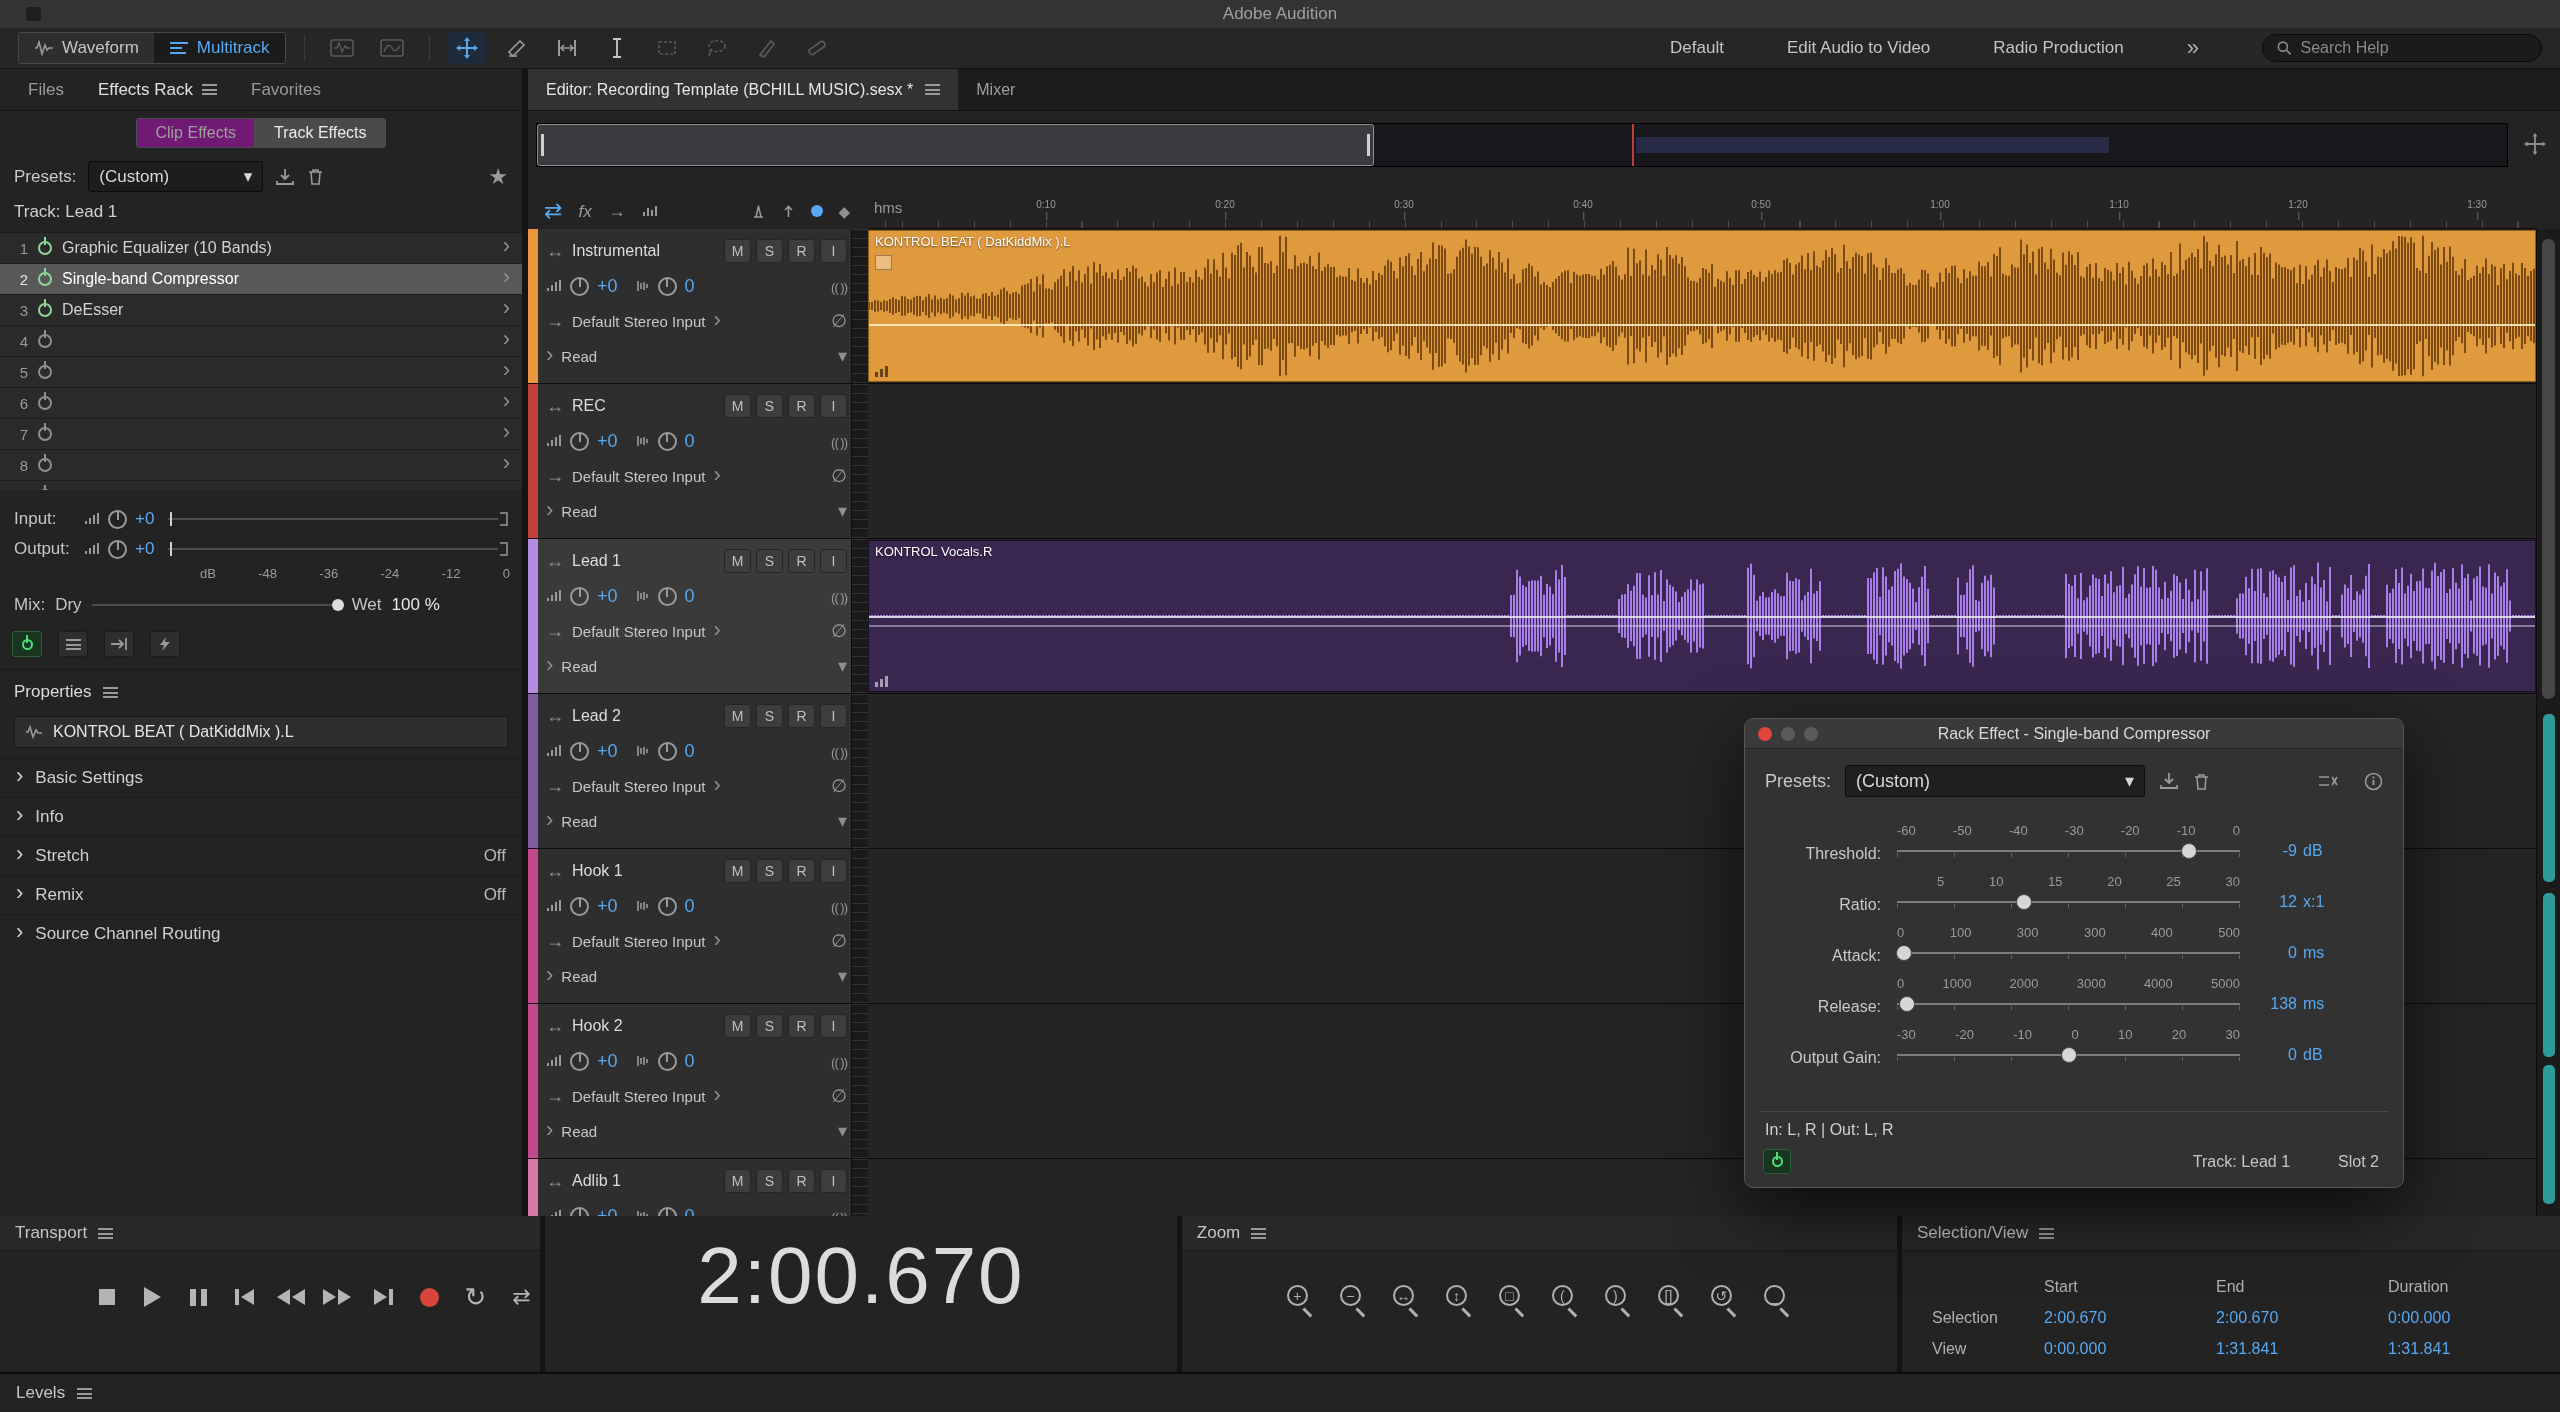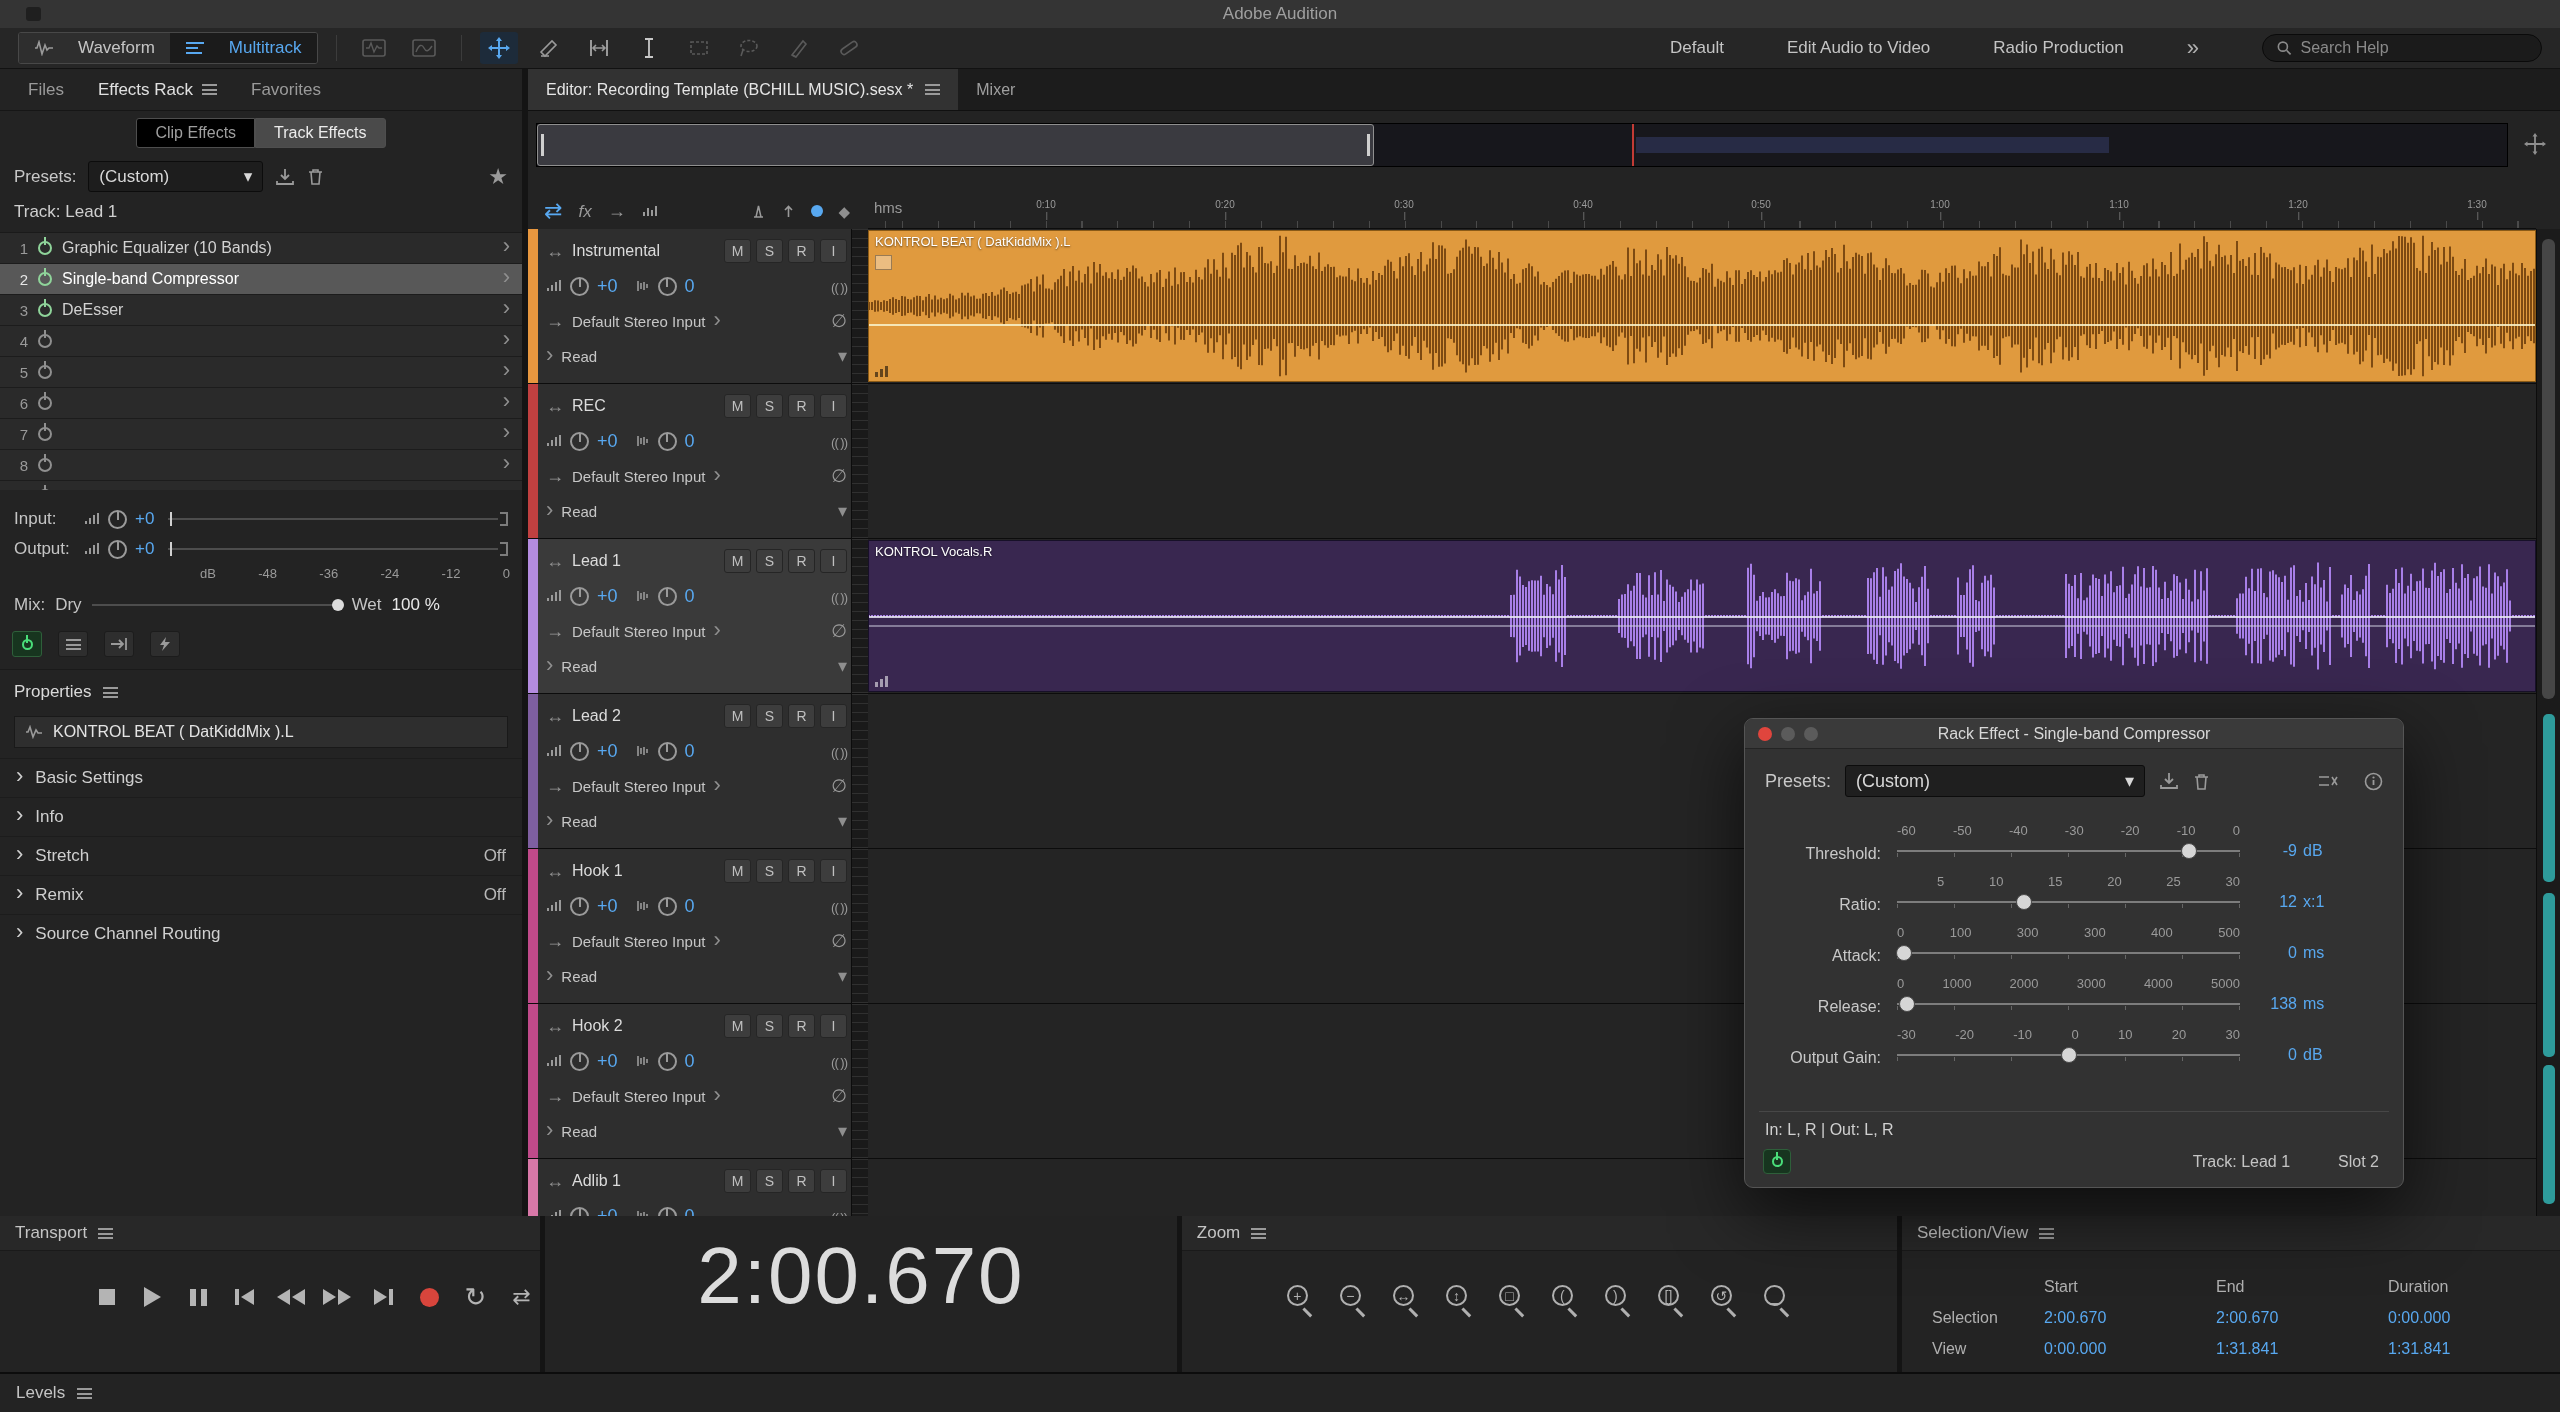--- a/index.html
+++ b/index.html
@@ -26,42 +26,42 @@
   .knob{display:inline-block;width:19px;height:19px;border:2px solid #9a9a9a;border-radius:50%;position:relative;flex:none}
   .knob::after{content:"";position:absolute;left:50%;top:0;transform:translateX(-50%);width:2px;height:8px;background:#9a9a9a}
 
   
   .titlebar{position:absolute;top:0;left:0;right:0;height:28px;background:#343434;display:flex;align-items:center;justify-content:center;color:#9f9f9f;font-size:17px}
   .win-icon{position:absolute;left:26px;top:7px;width:15px;height:14px;background:#1f1f1f;border-radius:3px}
 
   
   .toolbar{position:absolute;top:28px;left:0;right:0;height:41px;background:#262626;border-bottom:1px solid #121212;display:flex;align-items:center;padding:0 18px;gap:12px}
   .seg{display:flex;border:1px solid #484848;border-radius:3px;overflow:hidden}
-  .seg-btn{display:flex;gap:24px;align-items:center;padding:5px 15px;background:#2e2e2e;color:#c4c4c4;font-size:17px}
+  .seg-btn{display:flex;gap:8px;align-items:center;padding:5px 15px;background:#2e2e2e;color:#c4c4c4;font-size:17px}
   .seg-btn.active{background:#1b1b1b;color:#58a8f0}
   .tb-sep{width:1px;height:26px;background:#3c3c3c;margin:0 6px}
   .tool{width:38px;height:32px;display:flex;align-items:center;justify-content:center;border-radius:3px}
   .tool.sel{background:#1d2b3a}
   .tb-right{margin-left:auto;display:flex;align-items:center;gap:63px}
   .ws{color:#c4c4c4;font-size:17px}
   .search{display:flex;align-items:center;gap:9px;background:#1b1b1b;border:1px solid #0a0a0a;border-radius:15px;padding:4px 14px;width:280px}
   .search input{background:transparent;border:none;outline:none;color:#bdbdbd;font-size:16px;width:100%;font-family:"Liberation Sans",sans-serif}
   .search input::placeholder{color:#8a8a8a}
 
   
   .main{position:absolute;top:69px;left:0;right:0;height:1147px;display:flex;background:#141414}
   .vdiv{width:6px;background:#141414}
 
   
   .lpanel{width:522px;background:#232323;display:flex;flex-direction:column;font-size:17px;overflow:hidden}
   .lp-tabs{height:42px;display:flex;align-items:center;gap:6px;padding-left:14px;border-bottom:1px solid #161616}
   .lp-tab{padding:8px 14px;color:#9a9a9a;display:flex;gap:9px;align-items:center}
   .lp-tab.active{color:#e0e0e0}
   .lp-subtabs{display:flex;justify-content:center;gap:0;padding:7px 0 9px}
-  .sub-btn{padding:5px 18px;border:1px solid #4e4e4e;background:#000000;color:#9f9f9f;font-size:16px}
+  .sub-btn{padding:5px 18px;border:1px solid #4e4e4e;background:#701a75;color:#9f9f9f;font-size:16px}
   .sub-btn:first-child{border-radius:3px 0 0 3px}
   .sub-btn:last-child{border-radius:0 3px 3px 0}
   .sub-btn.active{background:#4a4a4a;color:#ececec}
   .presets-row{display:flex;align-items:center;gap:12px;padding:4px 14px 8px}
   .dd{display:flex;align-items:center;justify-content:space-between;background:#1d1d1d;border:1px solid #0c0c0c;border-radius:3px;padding:4px 10px;width:175px;color:#d8d8d8}
   .track-label{padding:2px 14px 10px;color:#cfcfcf}
   .rack{height:258px;overflow:hidden;border-top:1px solid #1a1a1a}
   .rack-row{height:31px;display:flex;align-items:center;gap:10px;padding:0 12px;border-bottom:1px solid #1c1c1c;background:#2a2a2a}
   .rack-row.sel{background:#585858;color:#f0f0f0}
   .rack-num{width:16px;text-align:right;color:#9a9a9a;font-size:15px}

